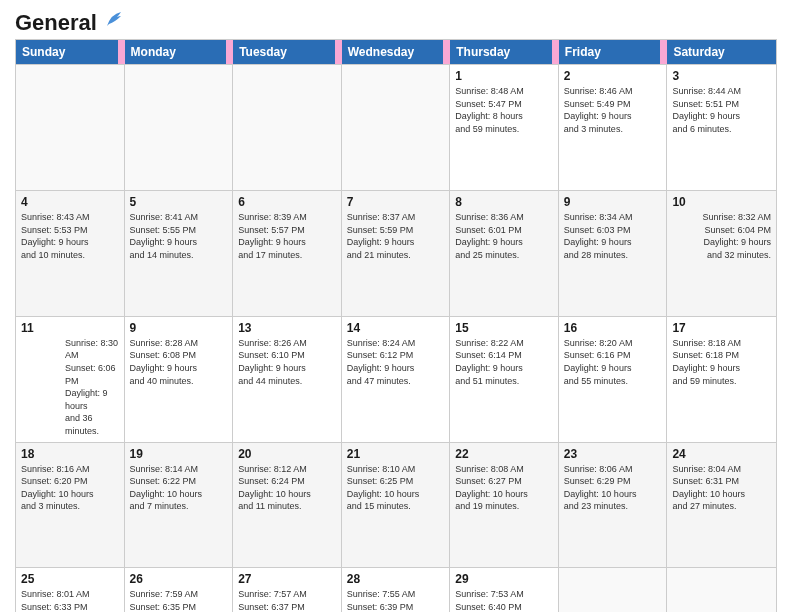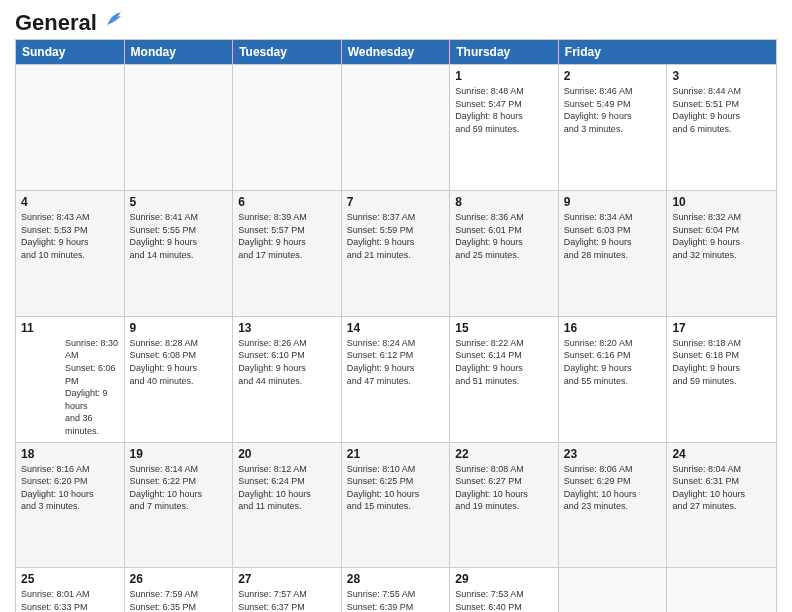--- a/index.html
+++ b/index.html
@@ -5,21 +5,21 @@
     * { box-sizing: border-box; margin: 0; padding: 0; }
     body { font-family: Arial, sans-serif; background: #fff; width: 792px; height: 612px; overflow: hidden; }
     .page { width: 792px; height: 612px; display: flex; flex-direction: column; padding: 10px 15px; }
     .header { display: flex; align-items: flex-start; justify-content: flex-start; margin-bottom: 8px; }
     .logo { display: flex; align-items: center; }
     .title-block { text-align: right; }
     .main-title { font-size: 36px; font-weight: bold; color: #1a1a1a; line-height: 1.1; }
     .subtitle { font-size: 15px; color: #333; }
     .calendar { flex: 1; display: flex; flex-direction: column; border: 1px solid #ccc; }
     .cal-header { display: grid; grid-template-columns: repeat(7, 1fr); background: #2a6db5; }
-    .cal-header-cell { color: #fff; font-size: 12px; font-weight: bold; padding: 5px 6px; text-align: left; border-right: 1px solid #f9a8d4; }
+    .cal-header-cell { color: #fff; font-size: 12px; font-weight: bold; padding: 5px 6px; text-align: left; border-right: 7px solid #f9a8d4; }
     .cal-header-cell:last-child { border-right: none; }
     .cal-body { flex: 1; display: grid; grid-template-rows: repeat(5, 1fr); }
     .cal-row { display: grid; grid-template-columns: repeat(7, 1fr); border-top: 1px solid #ccc; }
     .cal-cell { border-right: 1px solid #ccc; padding: 4px 5px; font-size: 9.5px; color: #333; background: #fff; min-height: 80px; }
     .cal-cell:last-child { border-right: none; }
     .cal-cell.empty { background: #f9f9f9; }
     .cal-cell.alt-bg { background: #f5f5f5; }
     .day-num { font-size: 12px; font-weight: bold; color: #1a1a1a; display: block; margin-bottom: 2px; }
     .day-info { font-size: 9px; color: #333; line-height: 1.4; }
   </style>
@@ -46,20 +46,21 @@
   </div>
 
   <div class="calendar">
     <div class="cal-header">
     <div class="cal-header-cell">Sunday</div>
         <div class="cal-header-cell">Monday</div>
         <div class="cal-header-cell">Tuesday</div>
         <div class="cal-header-cell">Wednesday</div>
         <div class="cal-header-cell">Thursday</div>
         <div class="cal-header-cell">Friday</div>
+        <div class="cal-header-cell">Saturday</div>
       </div>
     <div class="cal-body">
     <div class="cal-row">
           <div class="cal-cell empty"></div>
           <div class="cal-cell empty"></div>
           <div class="cal-cell empty"></div>
           <div class="cal-cell empty"></div>
           <div class="cal-cell">
             <span class="day-num">1</span>
             <div class="day-info" style="white-space: pre-line;">Sunrise: 8:48 AM
@@ -120,21 +121,21 @@
           </div>
           <div class="cal-cell alt-bg">
             <span class="day-num">9</span>
             <div class="day-info" style="white-space: pre-line;">Sunrise: 8:34 AM
 Sunset: 6:03 PM
 Daylight: 9 hours
 and 28 minutes.</div>
           </div>
           <div class="cal-cell alt-bg">
             <span class="day-num">10</span>
-            <div class="day-info" style="white-space: pre-line;">Sunrise: 8:32 AM
+            <div class="day-info" style="white-space: pre-line; text-align: right;">Sunrise: 8:32 AM
 Sunset: 6:04 PM
 Daylight: 9 hours
 and 32 minutes.</div>
           </div>
         </div>
         <div class="cal-row">
           <div class="cal-cell">
             <span class="day-num">11</span>
             <div class="day-info" style="white-space: pre-line; margin-left: 44px;">Sunrise: 8:30 AM
 Sunset: 6:06 PM

